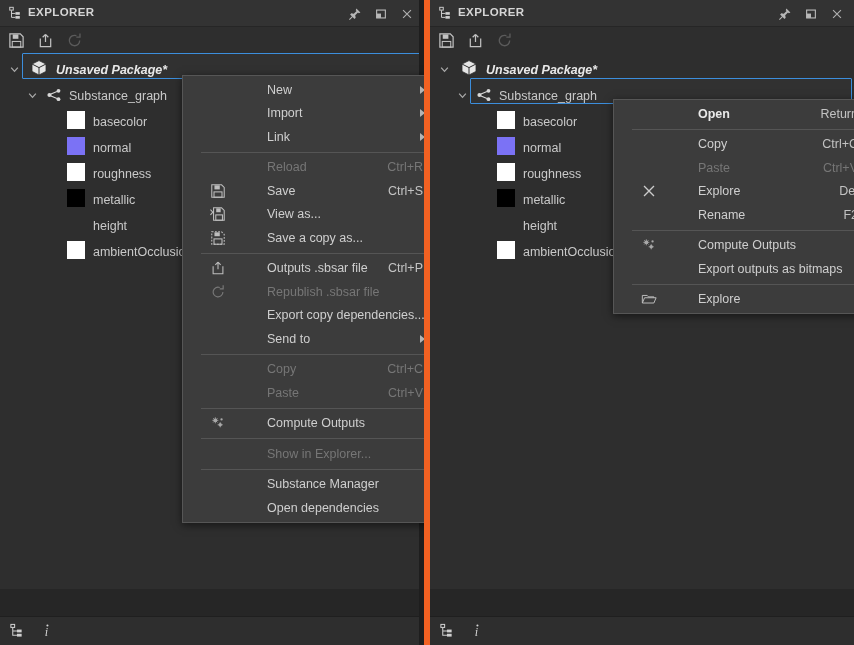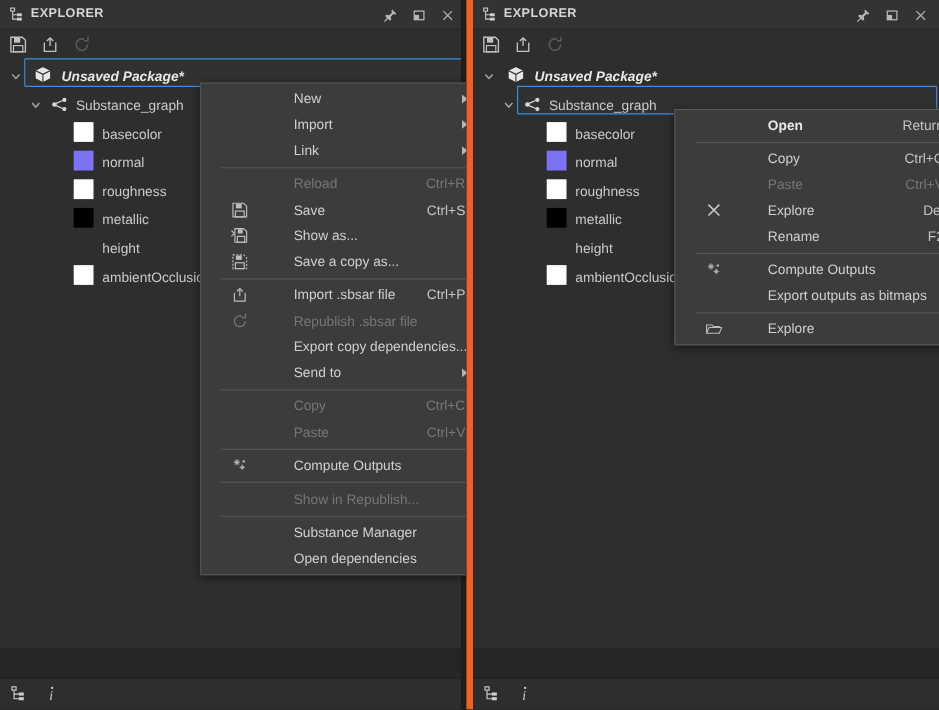--- a/index.html
+++ b/index.html
@@ -246,41 +246,41 @@
         </div>
         <div class="mi">
           <span class="micon">
             <svg viewBox="0 0 18 18" width="16" height="16">
               <path d="M4 2 H13 L16 5 V16 H4 Z" stroke="#bdbdbd" fill="none" stroke-width="1.2"></path>
               <rect x="7" y="2.6" width="5" height="4.4" fill="#bdbdbd"></rect>
               <rect x="6.5" y="10" width="7.5" height="6" stroke="#bdbdbd" fill="none" stroke-width="1.2"></rect>
               <path d="M0.5 4 L3.2 7 L0.5 10" stroke="#bdbdbd" fill="none" stroke-width="1.2"></path>
             </svg>
           </span>
-          <span class="mtext">Show as...</span>
+          <span class="mtext">View as...</span>
         </div>
         <div class="mi">
           <span class="micon">
             <svg viewBox="0 0 18 18" width="16" height="16">
               <path d="M2 2 H13 L16 5 V16 H2 Z" stroke="#bdbdbd" fill="none" stroke-width="1.2" stroke-dasharray="2 1.6"></path>
               <rect x="5" y="2.6" width="6" height="4.4" fill="#bdbdbd"></rect>
               <rect x="4.5" y="10" width="9" height="6" stroke="#bdbdbd" fill="none" stroke-width="1.2"></rect>
             </svg>
           </span>
           <span class="mtext">Save a copy as...</span>
         </div>
         <div class="msep"></div>
         <div class="mi">
           <span class="micon">
             <svg viewBox="0 0 18 18" width="16" height="16">
               <path d="M3.5 7 V15.5 H14.5 V7" stroke="#bdbdbd" fill="none" stroke-width="1.2"></path>
               <path d="M9 2.5 V10.5 M9 2.5 L6 5.6 M9 2.5 L12 5.6" stroke="#bdbdbd" fill="none" stroke-width="1.2"></path>
             </svg>
           </span>
-          <span class="mtext">Import .sbsar file</span>
+          <span class="mtext">Outputs .sbsar file</span>
           <span class="mshort">Ctrl+P</span>
         </div>
         <div class="mi dis">
           <span class="micon">
             <svg viewBox="0 0 18 18" width="16" height="16">
               <path d="M14.5 9 A5.5 5.5 0 1 1 11 3.9" stroke="#787878" fill="none" stroke-width="1.3"></path>
               <path d="M14.8 1.5 L14.8 5.4 L10.9 5.4" stroke="#787878" fill="none" stroke-width="1.3"></path>
             </svg>
           </span>
           <span class="mtext">Republish .sbsar file</span>
@@ -313,21 +313,21 @@
               <g stroke="#a8a8a8" stroke-width="0.9">
                 <path d="M6 2.6 V9.4 M2.6 6 H9.4 M3.6 3.6 L8.4 8.4 M8.4 3.6 L3.6 8.4"></path>
                 <path d="M11.5 8.1 V13.9 M8.6 11 H14.4"></path>
               </g>
             </svg>
           </span>
           <span class="mtext">Compute Outputs</span>
         </div>
         <div class="msep"></div>
         <div class="mi dis">
-          <span class="mtext">Show in Republish...</span>
+          <span class="mtext">Show in Explorer...</span>
         </div>
         <div class="msep"></div>
         <div class="mi">
           <span class="mtext">Substance Manager</span>
         </div>
         <div class="mi">
           <span class="mtext">Open dependencies</span>
         </div>
       </div>
   </div>

